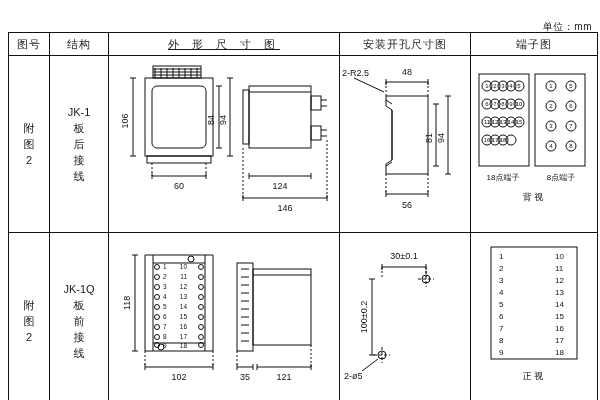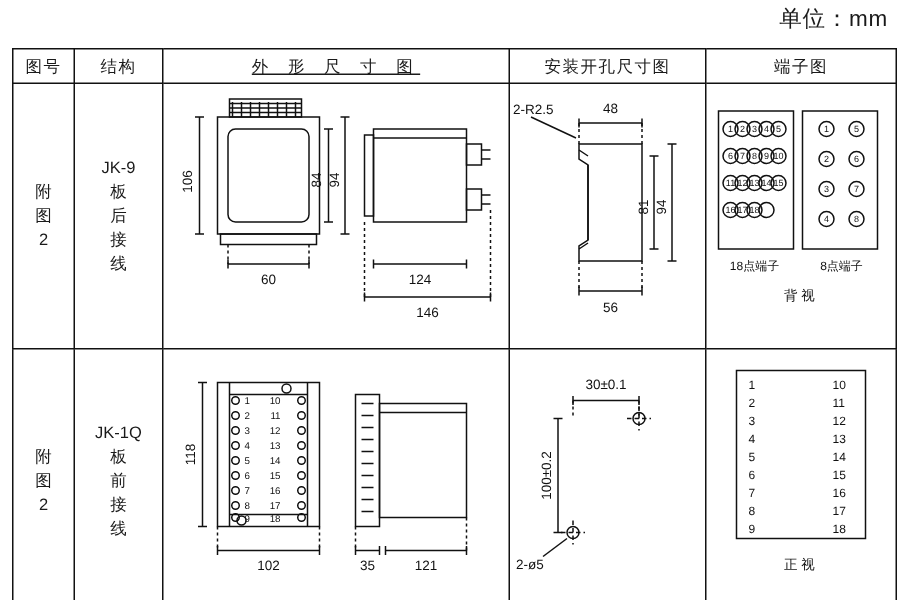--- a/index.html
+++ b/index.html
@@ -5,22 +5,22 @@
   html,body{margin:0;padding:0;}
   body{
     width:600px;height:400px;
     background:#ffffff;
     font-family:"Liberation Sans","DejaVu Sans",sans-serif;
     color:#1a1a1a;
     overflow:hidden;
   }
   .page{position:relative;width:600px;height:400px;}
   .unit{
-    position:absolute;right:8px;top:3px;
-    font-size:15px;letter-spacing:0.5px;text-align:center;
+    position:absolute;right:8px;top:20px;
+    font-size:10px;letter-spacing:0.5px;text-align:center;
   }
   table.main{
     position:absolute;left:8px;top:32px;
     width:584px;height:378px;
     border-collapse:collapse;
     table-layout:fixed;
   }
   table.main td,table.main th{
     border:1px solid #111;
     padding:0;
@@ -67,21 +67,21 @@
       <tr class="rowbody">
         <td class="c1">
           <div class="vlabel">
             <span class="big">附</span>
             <span class="big">图</span>
             <span class="big">2</span>
           </div>
         </td>
         <td class="c2">
           <div class="vlabel">
-            <span class="big">JK-9</span>
+            <span class="big">JK-1</span>
             <span class="big">板</span>
             <span class="big">后</span>
             <span class="big">接</span>
             <span class="big">线</span>
           </div>
         </td>
 
         <td class="c3">
           <div class="cellwrap">
             <svg width="228" height="163" viewBox="0 0 228 163">

